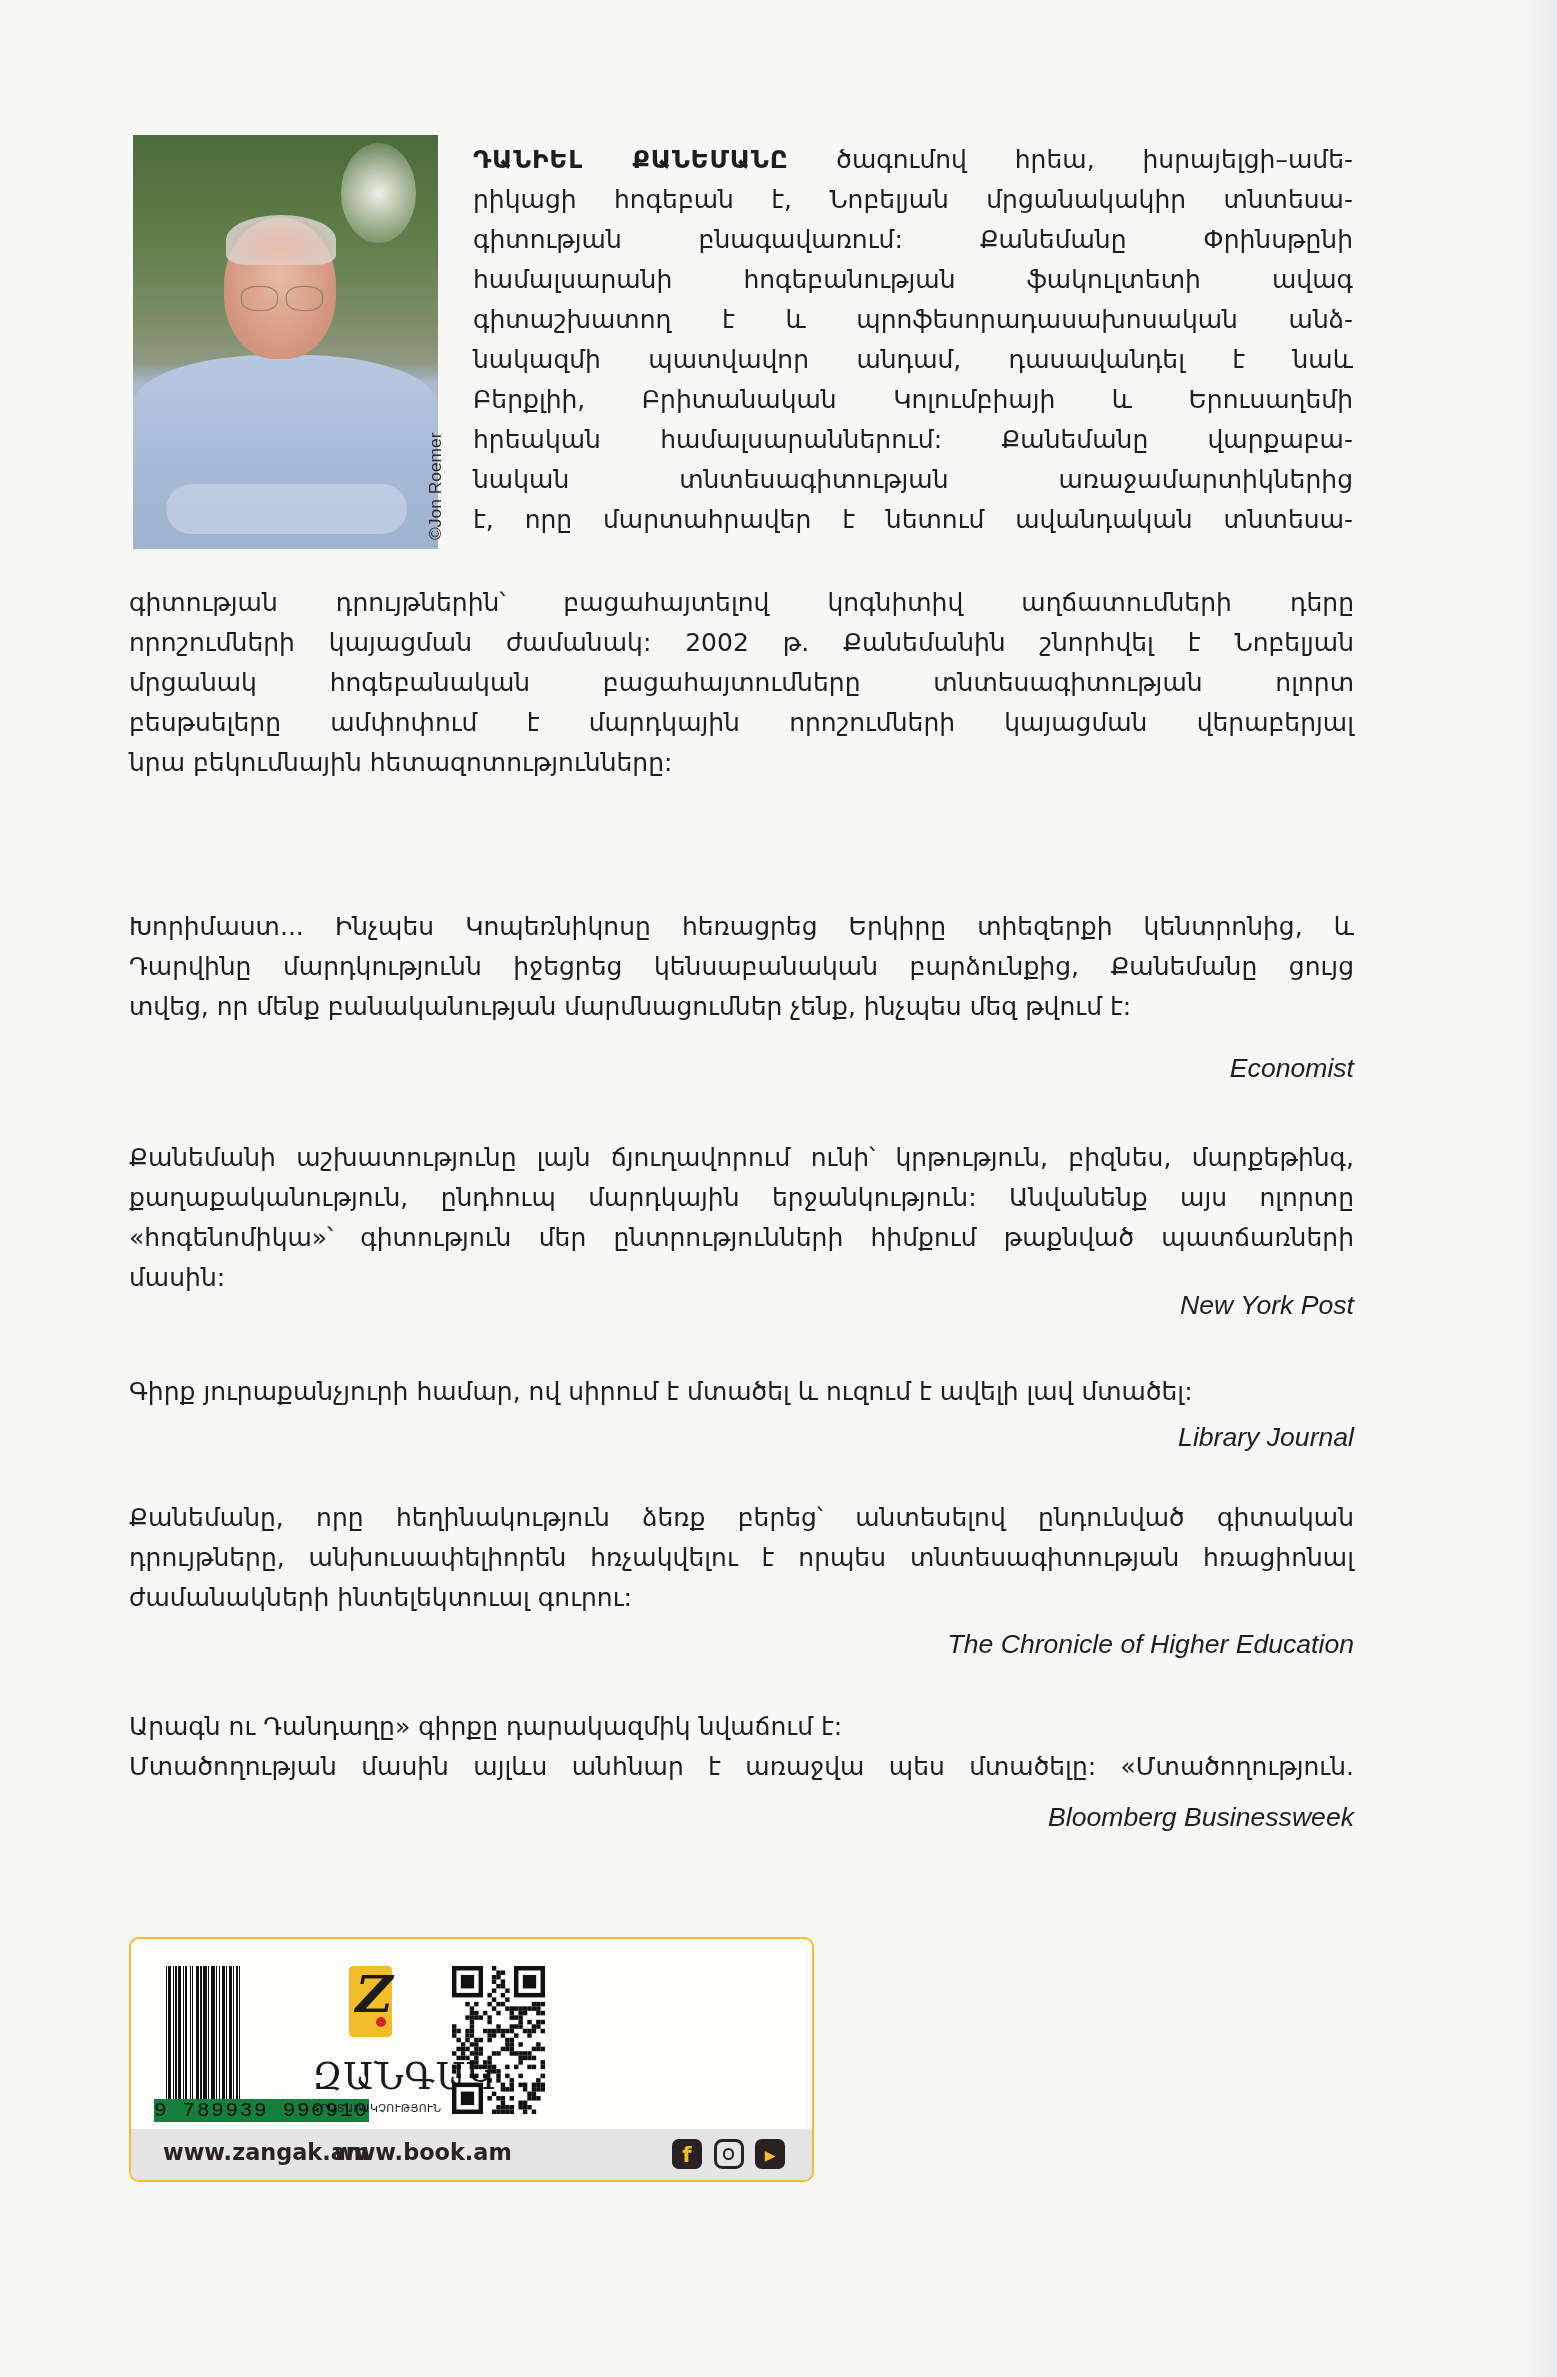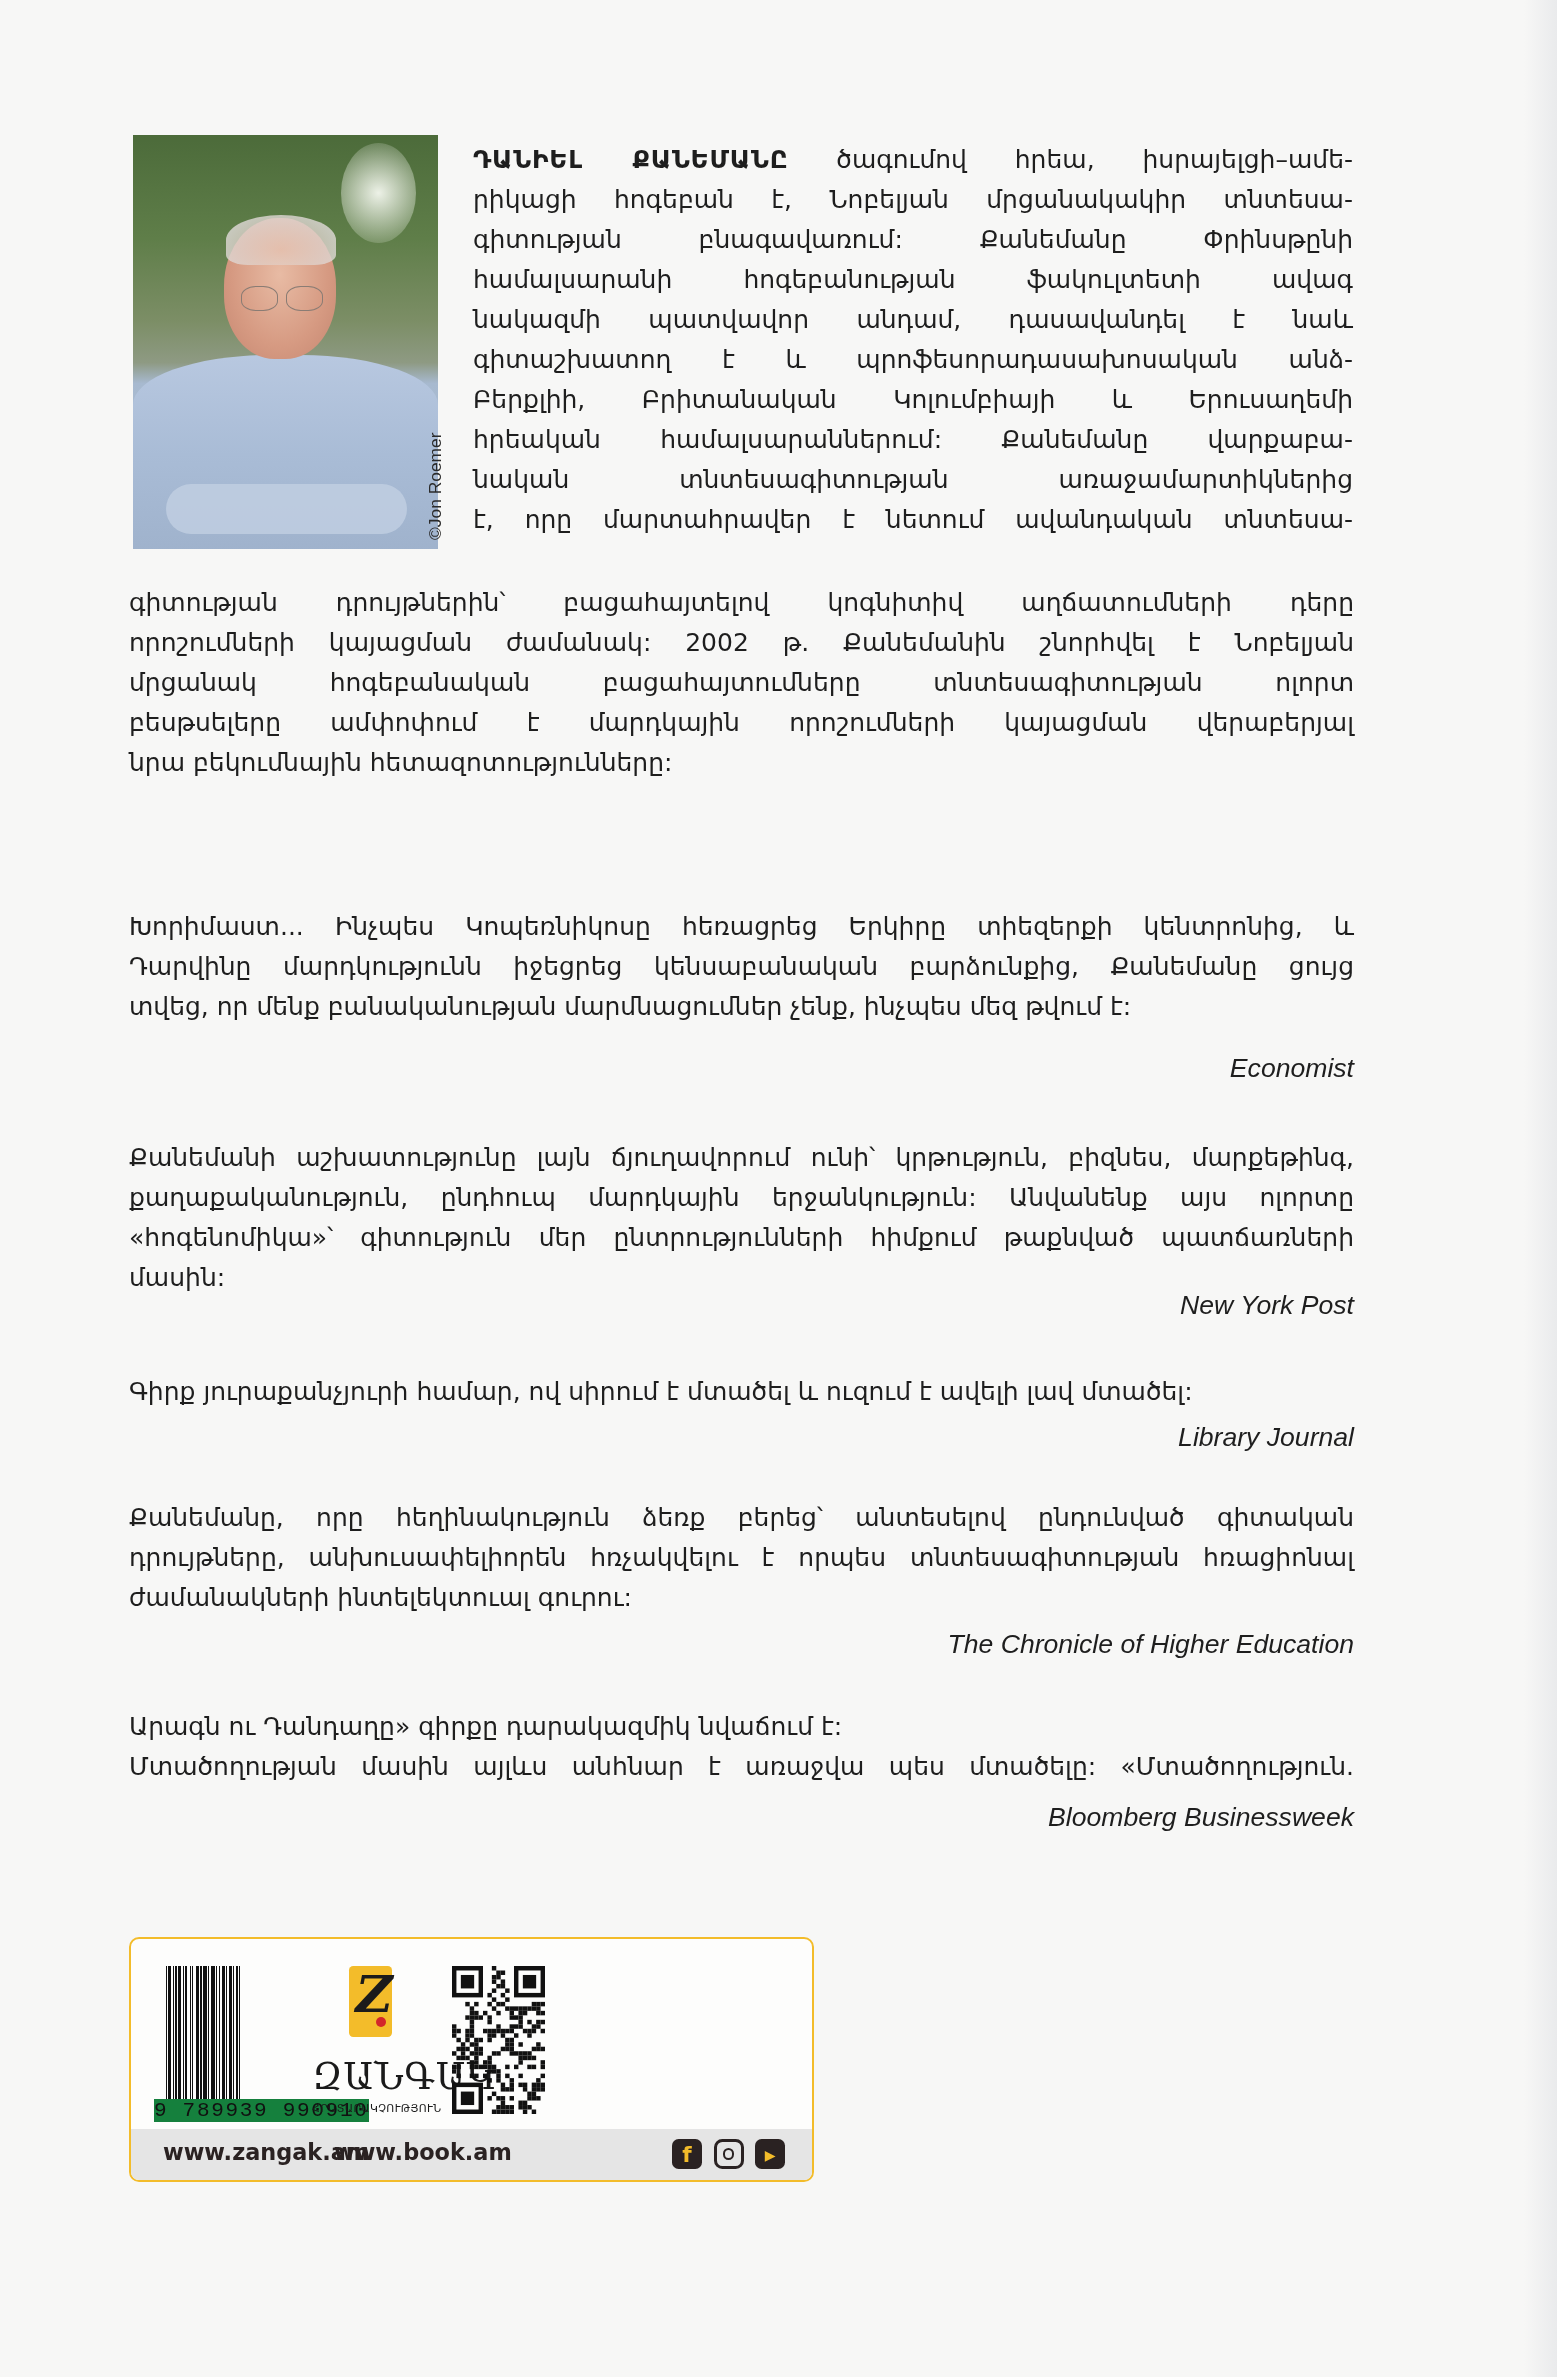--- a/index.html
+++ b/index.html
@@ -93,22 +93,22 @@
       <span></span>
     </div>
 </div>
 <div class="credit">©Jon Roemer</div>
 
 <div class="bio bio-indented">
   <span class="bio-line"><span class="name">ԴԱՆԻԵԼ ՔԱՆԵՄԱՆԸ</span><span> ծագումով հրեա, իսրայելցի–ամե-</span></span>
   <span class="bio-line">րիկացի հոգեբան է, Նոբելյան մրցանակակիր տնտեսա-</span>
   <span class="bio-line">գիտության բնագավառում: Քանեմանը Փրինսթընի</span>
   <span class="bio-line">համալսարանի հոգեբանության ֆակուլտետի ավագ</span>
+  <span class="bio-line">գիտաշխատող է և պրոֆեսորադասախոսական անձ-</span>
   <span class="bio-line">նակազմի պատվավոր անդամ, դասավանդել է նաև</span>
-  <span class="bio-line">գիտաշխատող է և պրոֆեսորադասախոսական անձ-</span>
   <span class="bio-line">Բերքլիի, Բրիտանական Կոլումբիայի և Երուսաղեմի</span>
   <span class="bio-line">հրեական համալսարաններում: Քանեմանը վարքաբա-</span>
   <span class="bio-line">նական տնտեսագիտության առաջամարտիկներից</span>
   <span class="bio-line">է, որը մարտահրավեր է նետում ավանդական տնտեսա-</span>
 </div>
 
 <div class="bio bio-full">
   <span class="bio-line">գիտության դրույթներին՝ բացահայտելով կոգնիտիվ աղճատումների դերը</span>
   <span class="bio-line">որոշումների կայացման ժամանակ: 2002 թ. Քանեմանին շնորհվել է Նոբելյան</span>
   <span class="bio-line">մրցանակ հոգեբանական բացահայտումները տնտեսագիտության ոլորտ</span>

